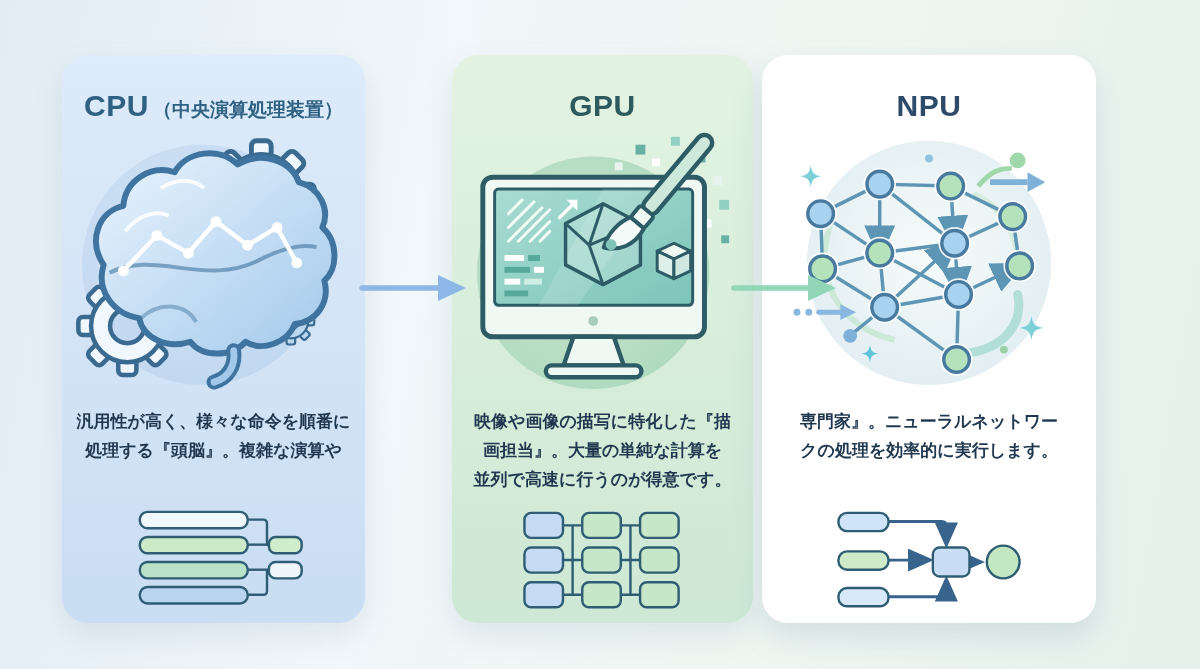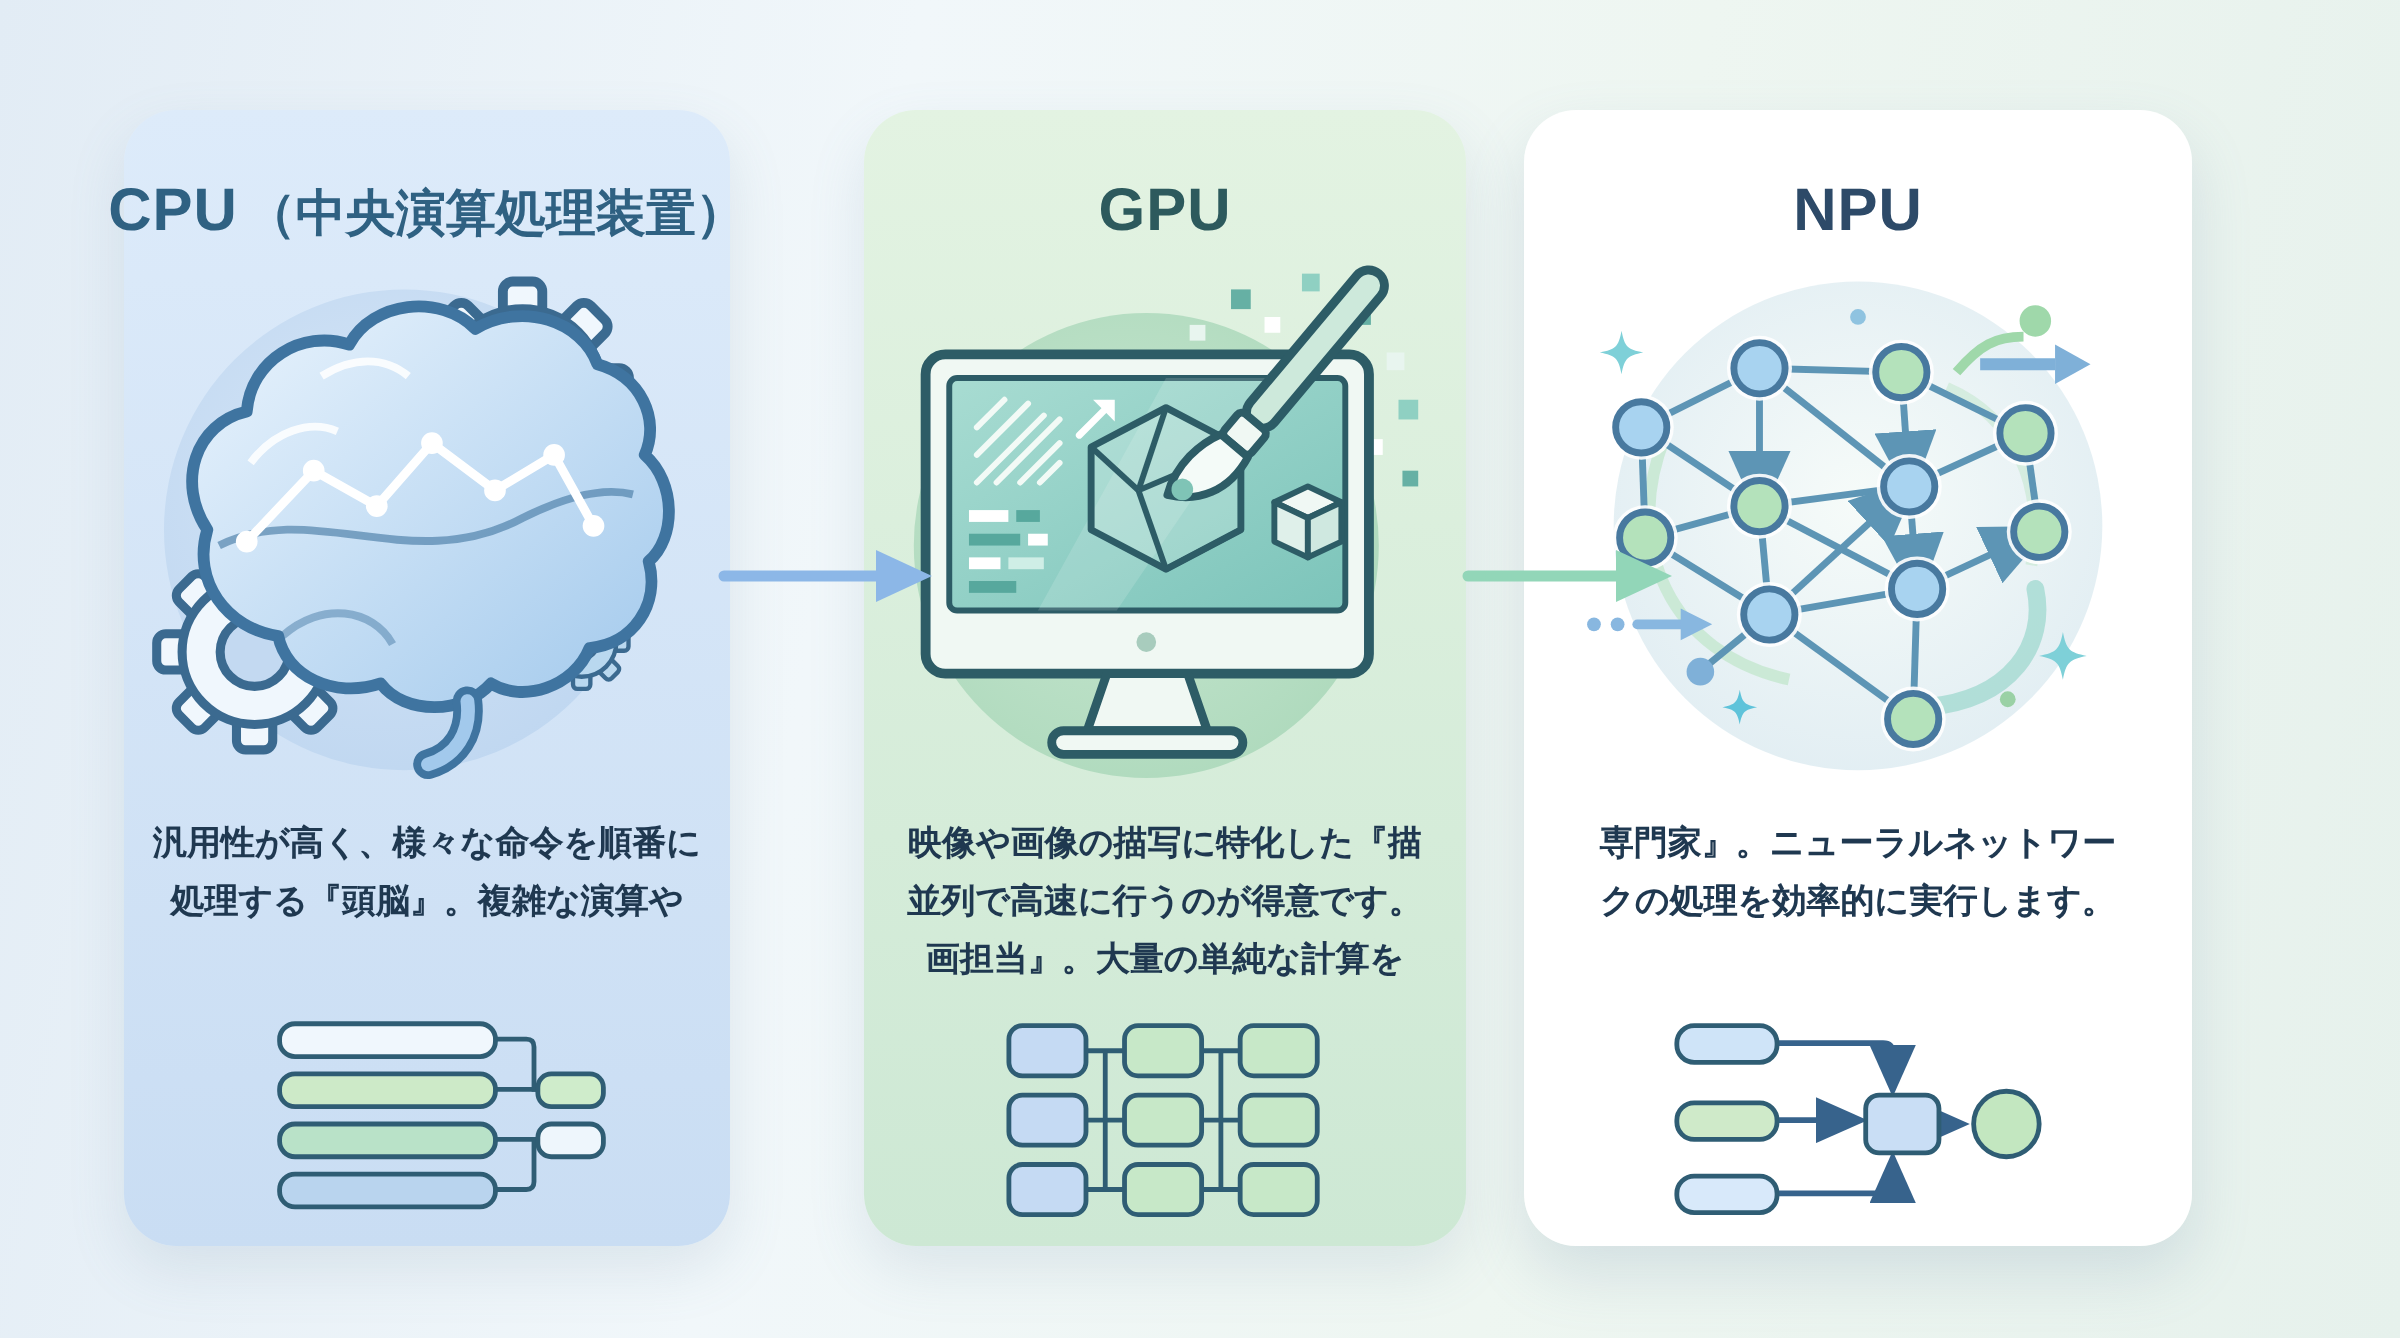--- a/index.html
+++ b/index.html
@@ -12,26 +12,26 @@
   .stage{ position:relative; width:1200px; height:669px; }
 
   .card{
     position:absolute; top:55px; height:568px; border-radius:26px;
     background:linear-gradient(180deg,var(--c1,#fff) 0%,var(--c2,#fff) 100%);
     box-shadow:0 12px 28px rgba(110,140,170,.16);
     display:flex; flex-direction:column; align-items:center;
     padding-top:24px;
   }
   .card-cpu{ left:62px;  width:303px; }
-  .card-gpu{ left:432px; width:301px; }
+  .card-gpu{ left:452px; width:301px; }
   .card-npu{ left:762px; width:334px; box-shadow:0 14px 30px rgba(110,140,170,.20); }
 
   .title{ display:flex; align-items:flex-end; gap:4px; height:44px; white-space:nowrap; }
   .t-main{ font-size:30px; font-weight:700; letter-spacing:.5px; }
-  .t-sub{ font-size:25px; font-weight:700; }
+  .t-sub{ font-size:19px; font-weight:700; }
 
   .illus-wrap{ margin-top:2px; height:268px; display:flex; justify-content:center; }
 
   .desc{ margin-top:14px; height:92px; text-align:center;
          font-size:17px; font-weight:600; line-height:1.72; color:#1f3850; }
   .desc .line{ display:block; }
 
   .mini{ margin-top:10px; display:flex; justify-content:center; }
 
   .flow-arrow{ position:absolute; }
@@ -199,22 +199,22 @@
           <rect x="0" y="-8" width="100" height="16" rx="8" fill="#cde9db" stroke="#2d5c66" stroke-width="4.5"></rect>
           <rect x="98" y="-9" width="16" height="18" rx="3" fill="#f0f8f3" stroke="#2d5c66" stroke-width="4"></rect>
           <path d="M114,-9 C134,-13 148,-4 155,10 C140,17 124,14 114,9 Z" fill="#f4fbf8" stroke="#2d5c66" stroke-width="4" stroke-linejoin="round"></path>
           <circle cx="148" cy="6" r="5.5" fill="#7fc4b6"></circle>
         </g>
       </svg>
     </div>
 
     <p class="desc">
       <span class="line">映像や画像の描写に特化した『描</span>
+      <span class="line">画担当』。大量の単純な計算を</span>
       <span class="line">並列で高速に行うのが得意です。</span>
-      <span class="line">画担当』。大量の単純な計算を</span>
     </p>
 
     <div class="mini">
       <svg viewBox="0 0 170 110" width="165" height="106">
         <g stroke="#2f5d74" stroke-width="2.5">
           <line x1="44" y1="17" x2="124" y2="17"></line>
           <line x1="44" y1="53" x2="124" y2="53"></line>
           <line x1="44" y1="89" x2="124" y2="89"></line>
           <line x1="54" y1="17" x2="54" y2="89"></line>
           <line x1="114" y1="17" x2="114" y2="89"></line>

